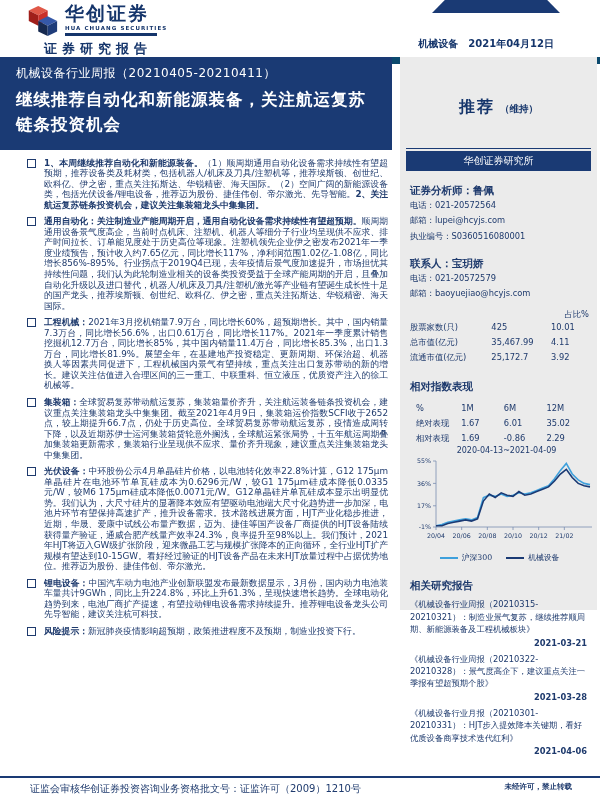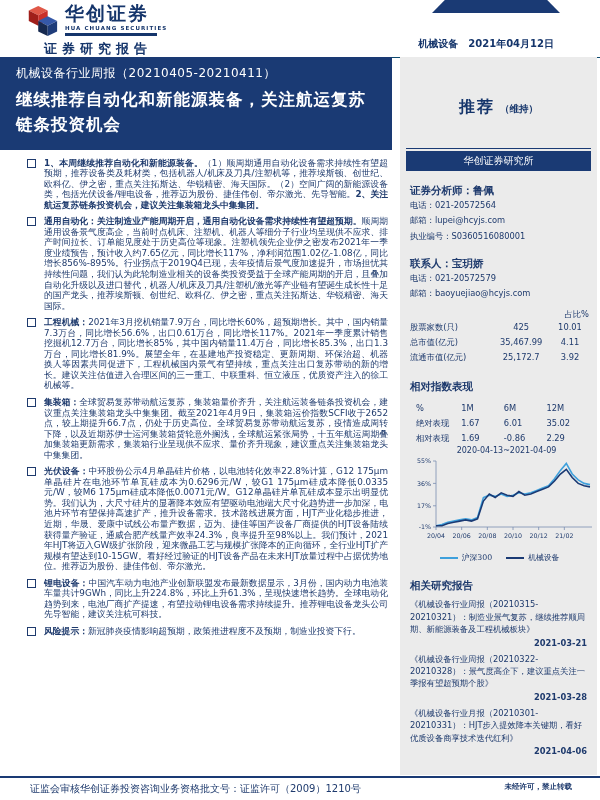--- a/index.html
+++ b/index.html
@@ -1,19 +1,19 @@
 <!DOCTYPE html>
 <html><head>
 <meta charset="utf-8">
 <style>
   html,body{margin:0;padding:0;background:#f4f4f4;}
   .page{position:relative;width:600px;height:800px;margin:0 auto;background:#ffffff;
         font-family:"DejaVu Sans",sans-serif;color:#1e3a6d;overflow:hidden;}
   
-  .header{position:relative;height:57px;border-bottom:1px solid #0c4a6e;}
+  .header{position:relative;height:57px;border-bottom:7px solid #0c4a6e;}
   .logo{position:absolute;left:24px;top:4px;display:flex;align-items:flex-start;gap:5px;}
   .logo-text{display:flex;flex-direction:column;}
   .brand{font-size:19px;font-weight:bold;color:#15356b;letter-spacing:2px;line-height:1.05;}
   .brand-en{font-size:5.5px;font-weight:bold;color:#15356b;letter-spacing:1.1px;margin-top:1px;}
   .brand-bar{width:92px;height:3px;background:#15356b;margin-top:2px;}
   .report-tag{position:absolute;left:44px;top:40px;font-size:13px;font-weight:bold;
               letter-spacing:5px;color:#15356b;}
   .badge{position:absolute;left:432px;top:0;width:128px;height:13px;background:#1a3a74;
          clip-path:polygon(10% 0,90% 0,100% 100%,0 100%);}
   .industry-date{position:absolute;right:46px;top:37px;font-size:10px;font-weight:bold;
@@ -22,34 +22,34 @@
   .left-col{position:absolute;left:0;top:57px;width:392px;}
   .title-block{background:#1a3a74;color:#ffffff;padding:8px 16px 12px 16px;}
   .subtitle{font-size:12px;letter-spacing:0.5px;}
   .main-title{font-size:16.5px;font-weight:bold;line-height:1.5;letter-spacing:1px;margin-top:6px;}
   .bullets{padding:8px 4px 0 27px;}
   .bullet{position:relative;padding-left:17px;margin-bottom:6px;font-size:8.8px;line-height:1.2;
           text-align:justify;color:#1e3a6d;}
   .sq{position:absolute;left:0;top:1px;width:7px;height:7px;border:1.3px solid #1e3a6d;background:#fff;}
   .bold{font-weight:bold;}
   
-  .right-col{position:absolute;left:400px;top:57px;width:197px;height:718px;background:#ebebeb;
+  .right-col{position:absolute;left:400px;top:57px;width:197px;height:553px;background:#ebebeb;
              padding:0;box-sizing:border-box;}
   .rating{margin-top:40px;text-align:center;color:#15356b;}
   .rating-main{font-size:16px;font-weight:bold;letter-spacing:2px;}
   .rating-suffix{font-size:9.5px;font-weight:bold;}
   .inst-wrap{margin:30px 6px 0 6px;border-top:1.5px solid #1a3a74;padding-top:2px;}
   .inst-bar{background:#1a3a74;color:#ffffff;font-size:10px;text-align:center;padding:3px 0;}
   .side-inner{padding:0 8px 4px 10px;}
   .analyst-heading{font-size:10.5px;font-weight:bold;margin-top:13px;}
   .sline{font-size:8.3px;line-height:1.85;}
   .section-title{font-size:10.5px;font-weight:bold;margin-top:16px;}
   .col-header{font-size:8.3px;text-align:right;margin-top:7px;}
   .irow{display:grid;grid-template-columns:1.5fr 1.1fr 0.7fr;font-size:8.3px;line-height:1.8;}
-  .irow span:nth-child(2),.irow span:nth-child(3){text-align:center;}
+  .irow span:nth-child(2),.irow span:nth-child(3){text-align:left;}
   .prow{display:grid;grid-template-columns:1.2fr 1fr 1fr 1fr;font-size:8.3px;line-height:1.8;}
   .prow span{text-align:left;}
   .prow span:first-child{text-align:left;padding-left:6px;}
   .phead{margin-top:7px;}
   
   .chart-box{margin-top:0;}
   .chart-title{font-size:8px;text-align:center;color:#1e3a6d;margin-left:14px;}
   .tick{font-size:6.3px;fill:#1e3a6d;}
   .legend{display:flex;justify-content:center;gap:14px;font-size:7.8px;color:#1e3a6d;margin-top:1px;}
   .legend-item{display:flex;align-items:center;gap:4px;}

